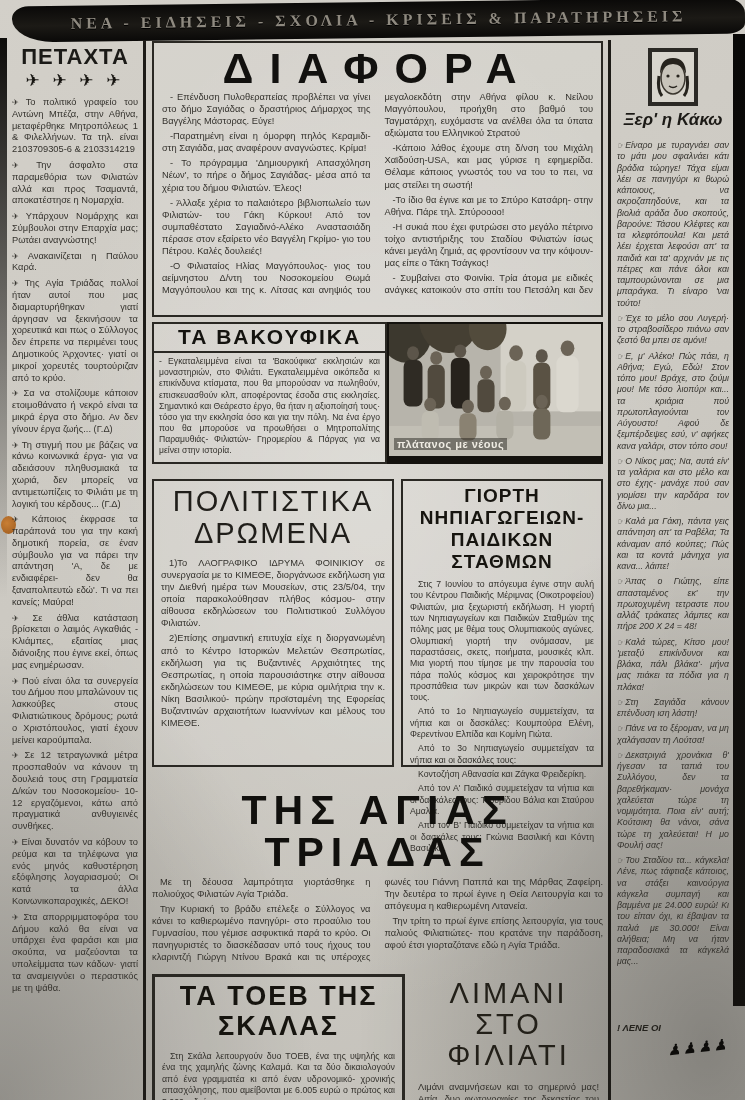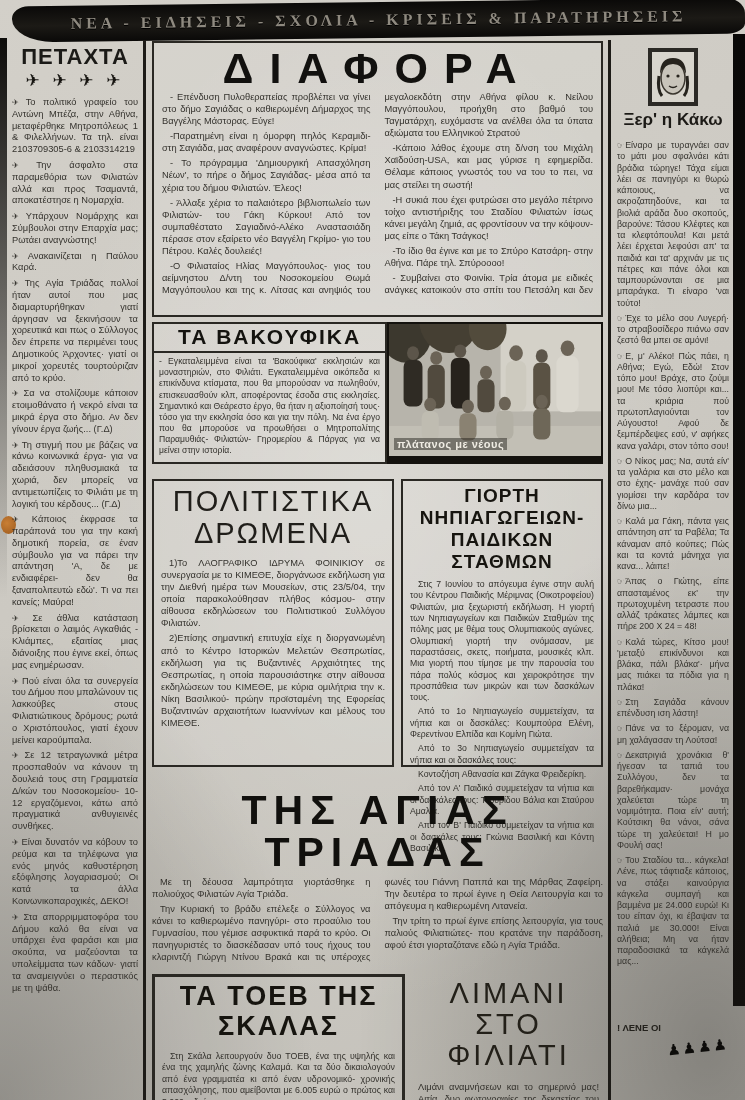--- a/index.html
+++ b/index.html
@@ -33,21 +33,21 @@
   }
   .banner span{
     font-family:"Liberation Serif", serif;font-weight:bold;
     font-size:16px;letter-spacing:4px;color:#8f8a80;text-shadow:0 1px 0 #000;
     white-space:nowrap;
   }
   
   .content{position:absolute;left:10px;top:40px;right:13px;height:1060px;display:flex;overflow:hidden;}
   .col-left{width:126px;flex:none;border-right:3px solid #1d1b17;padding:2px 5px 0 2px;overflow:hidden;}
   .col-center{flex:1 1 auto;padding:0 5px 0 6px;overflow:hidden;}
-  .col-right{width:112px;flex:none;border-left:3px solid #1d1b17;padding:2px 3px 12px 6px;overflow:hidden;position:relative;}
+  .col-right{width:112px;flex:none;border-left:3px solid #1d1b17;padding:2px 3px 12px 6px;overflow:hidden;position:relative;font-style:italic;}
   
   .petachta-title{font-size:22px;font-weight:bold;text-align:center;letter-spacing:1px;color:#1b1a17;margin:2px 0 0;}
   .planes{text-align:center;font-size:17px;letter-spacing:4px;color:#171511;margin:0 0 6px;}
   .news-item{font-size:9.3px;line-height:1.27;text-align:justify;margin:0 0 4px;color:#34322d;}
   .news-item .b{font-size:8px;margin-right:2px;}
   
   .abox{border:2px solid #2a2823;background:rgba(255,255,255,.10);}
   .jtext{font-size:9.3px;line-height:1.3;text-align:justify;color:#33312c;}
   .jtext p{margin:0 0 3px;text-indent:8px;}
   
@@ -121,28 +121,28 @@
       <p class="news-item"><span class="b">✈</span><span>Σε 12 τετραγωνικά μέτρα προσπαθούν να κάνουν τη δουλειά τους στη Γραμματεία Δ/κών του Νοσοκομείου- 10-12 εργαζόμενοι, κάτω από πραγματικά ανθυγιεινές συνθήκες.</span></p>
       <p class="news-item"><span class="b">✈</span><span>Είναι δυνατόν να κόβουν το ρεύμα και τα τηλέφωνα για ενός μηνός καθυστέρηση εξόφλησης λογαριασμού; Οι κατά τα άλλα Κοινωνικοπαροχικές, ΔΕΚΟ!</span></p>
       <p class="news-item"><span class="b">✈</span><span>Στα απορριμματοφόρα του Δήμου καλό θα είναι να υπάρχει ένα φαράσι και μια σκούπα, να μαζεύονται τα υπολείμματα των κάδων· γιατί τα αναμειγνύει ο περαστικός με τη ψάθα.</span></p>
     </div>
 
     <div class="col-center">
 
       <div class="abox diafora">
         <h1>ΔΙΑΦΟΡΑ</h1>
         <div class="cols jtext">
-          <p>- Επένδυση Πυλοθεραπείας προβλέπει να γίνει στο δήμο Σαγιάδας ο καθιερωμένη Δήμαρχος της Βαγγέλης Μάστορας. Εύγε!</p>
+          <p>- Επένδυση Πυλοθεραπείας προβλέπει να γίνει στο δήμο Σαγιάδας ο δραστήριος Δήμαρχος της Βαγγέλης Μάστορας. Εύγε!</p>
           <p>-Παρατημένη είναι η όμορφη πηλός Κεραμιδι- στη Σαγιάδα, μας αναφέρουν αναγνώστες. Κρίμα!</p>
           <p>- Το πρόγραμμα 'Δημιουργική Απασχόληση Νέων', το πήρε ο δήμος Σαγιάδας- μέσα από τα χέρια του δήμου Φιλιατών. Έλεος!</p>
           <p>- Άλλαξε χέρια το παλαιότερο βιβλιοπωλείο των Φιλιατών- του Γάκη Κύρκου! Από τον συμπαθέστατο Σαγιαδινό-Αλέκο Αναστασιάδη πέρασε στον εξαίρετο νέο Βαγγέλη Γκρίμο- γιο του Πέτρου. Καλές δουλειές!</p>
           <p>-Ο Φιλιαταίος Ηλίας Μαγγόπουλος- γιος του αείμνηστου Δ/ντη του Νοσοκομείου Θωμά Μαγγόπουλου και της κ. Λίτσας και ανηψιός του μεγαλοεκδότη στην Αθήνα φίλου κ. Νείλου Μαγγόπουλου, προήχθη στο βαθμό του Ταγματάρχη, ευχόμαστε να ανέλθει όλα τα ύπατα αξιώματα του Ελληνικού Στρατού</p>
           <p>-Κάποιο λάθος έχουμε στη δ/νση του Μιχάλη Χαϊδούση-USA, και μας γύρισε η εφημερίδα. Θέλαμε κάποιος γνωστός του να του το πει, να μας στείλει τη σωστή!</p>
+          <p>-Το ίδιο θα έγινε και με το Σπύρο Κατσάρη- στην Αθήνα. Πάρε τηλ. Σπύροοοο!</p>
           <p>-Η συκιά που έχει φυτρώσει στο μεγάλο πέτρινο τοίχο αντιστήριξης του Σταδίου Φιλιατών ίσως κάνει μεγάλη ζημιά, ας φροντίσουν να την κόψουν- μας είπε ο Τάκη Τσάγκος!</p>
-          <p>-Το ίδιο θα έγινε και με το Σπύρο Κατσάρη- στην Αθήνα. Πάρε τηλ. Σπύροοοο!</p>
           <p>- Συμβαίνει στο Φοινίκι. Τρία άτομα με ειδικές ανάγκες κατοικούν στο σπίτι του Πετσάλη και δεν έχουν δρόμο να μετακινηθούν. Πέντε χρόνια εκλιπαρούν οι άνθρωποι, και κυρίως η πολύπαθη Ιφιγένεια- η μόνη χωρίς προβλήματα υγείας, σ' αυτό το σπίτι- και δεν ξέρουμε πόσο ακόμη θα αντέξει. Πού είναι η Φοινικιώτικη αρχοντιά; Πού δεν λείπει βέβαια, από καμιά Δημοτική Αρχή των τελευταίων χρόνων, και με πόστα παρακαλώ!</p>
         </div>
       </div>
 
       <div class="row-a">
         <div class="abox vakoufika">
           <h2>ΤΑ ΒΑΚΟΥΦΙΚΑ</h2>
           <div class="jtext">- Εγκαταλειμμένα είναι τα 'Βακούφικα' εκκλησιών και μοναστηριών, στο Φιλιάτι. Εγκαταλειμμένα οικόπεδα κι επικίνδυνα κτίσματα, που θα μπορούσαν να πωληθούν, επισκευασθούν κλπ, αποφέροντας έσοδα στις εκκλησίες. Σημαντικό και Θεάρεστο έργο, θα ήταν η αξιοποίησή τους· τόσο για την εκκλησία όσο και για την πόλη. Να ένα έργο που θα μπορούσε να προωθήσει ο Μητροπολίτης Παραμυθιάς- Φιλιατών- Γηρομερίου &amp; Πάργας για να μείνει στην ιστορία.</div>
         </div>
         <div class="photo">

